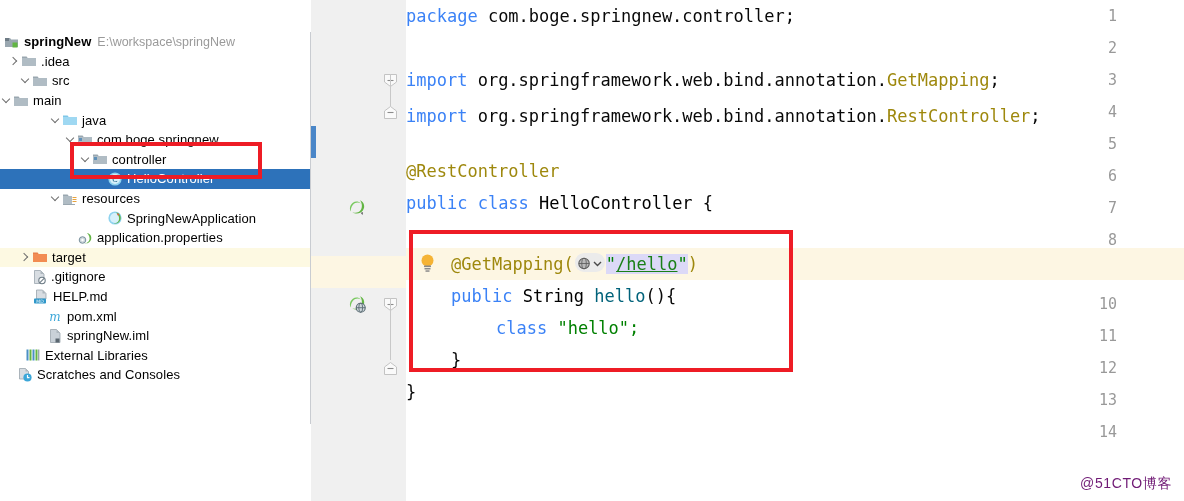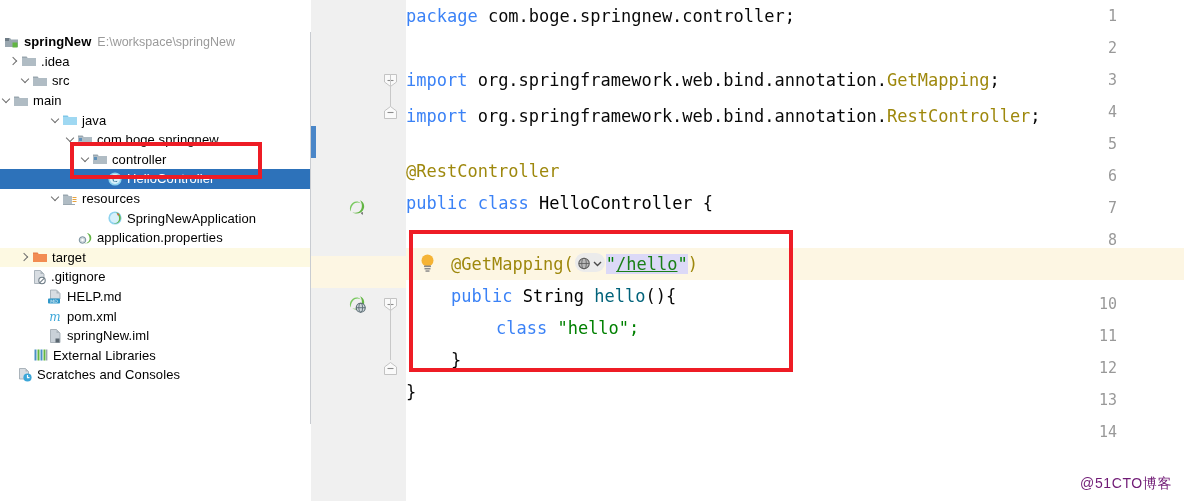--- a/index.html
+++ b/index.html
@@ -324,21 +324,21 @@
           <span class="ic">
             <svg width="16" height="16" viewBox="0 0 16 16">
               <path d="M3.5 1.5h6L13 5v9.5H3.5z" fill="#d8dde2" stroke="#9aa5ad" stroke-width="0.8"></path>
               <path d="M9.5 1.5V5H13" fill="#aeb7be"></path>
               <circle cx="11" cy="11.5" r="3.2" fill="#ffffff" stroke="#6d7b85" stroke-width="1.1"></circle>
               <line x1="8.9" y1="13.6" x2="13.1" y2="9.4" stroke="#6d7b85" stroke-width="1.1"></line>
             </svg>
           </span>
           <span class="tree-label">.gitignore</span>
         </div>
-        <div class="tree-row" style="padding-left: 34px; text-align: center;">
+        <div class="tree-row" style="padding-left: 20px; text-align: center;">
           <span class="spacer"></span>
           <span class="ic">
             <svg width="16" height="16" viewBox="0 0 16 16">
               <path d="M3.5 1h6L13 4.5V10H3.5z" fill="#d8dde2" stroke="#9aa5ad" stroke-width="0.8"></path>
               <path d="M9.5 1v3.5H13" fill="#aeb7be"></path>
               <rect x="1" y="9.5" width="12" height="5" rx="0.8" fill="#2f97c9"></rect>
               <text x="7" y="13.6" font-size="4.6" font-family="DejaVu Sans, sans-serif" fill="#ffffff" text-anchor="middle">MD</text>
             </svg>
           </span>
           <span class="tree-label">HELP.md</span>
@@ -356,21 +356,21 @@
           <span class="spacer"></span>
           <span class="ic">
             <svg width="16" height="16" viewBox="0 0 16 16">
               <path d="M3.5 1.5h6L13 5v9.5H3.5z" fill="#c9d1d8" stroke="#9aa5ad" stroke-width="0.8"></path>
               <path d="M9.5 1.5V5H13" fill="#aeb7be"></path>
               <rect x="8.5" y="10.5" width="4" height="4" fill="#5b6770"></rect>
             </svg>
           </span>
           <span class="tree-label">springNew.iml</span>
         </div>
-        <div class="tree-row" style="padding-left: 20px; align-items: center;">
+        <div class="tree-row" style="padding-left: 12px; align-items: center;">
           <span class="spacer"></span>
           <span class="ic">
             <svg width="16" height="16" viewBox="0 0 16 16">
               <rect x="1.5" y="2.5" width="2" height="11" fill="#4a90c4"></rect>
               <rect x="4.5" y="2.5" width="2" height="11" fill="#62b543"></rect>
               <rect x="7.5" y="2.5" width="2" height="11" fill="#4a90c4"></rect>
               <rect x="10.5" y="2.5" width="2" height="11" fill="#62b543"></rect>
               <rect x="13" y="2.5" width="1.4" height="11" fill="#9aa7b0"></rect>
             </svg>
           </span>

